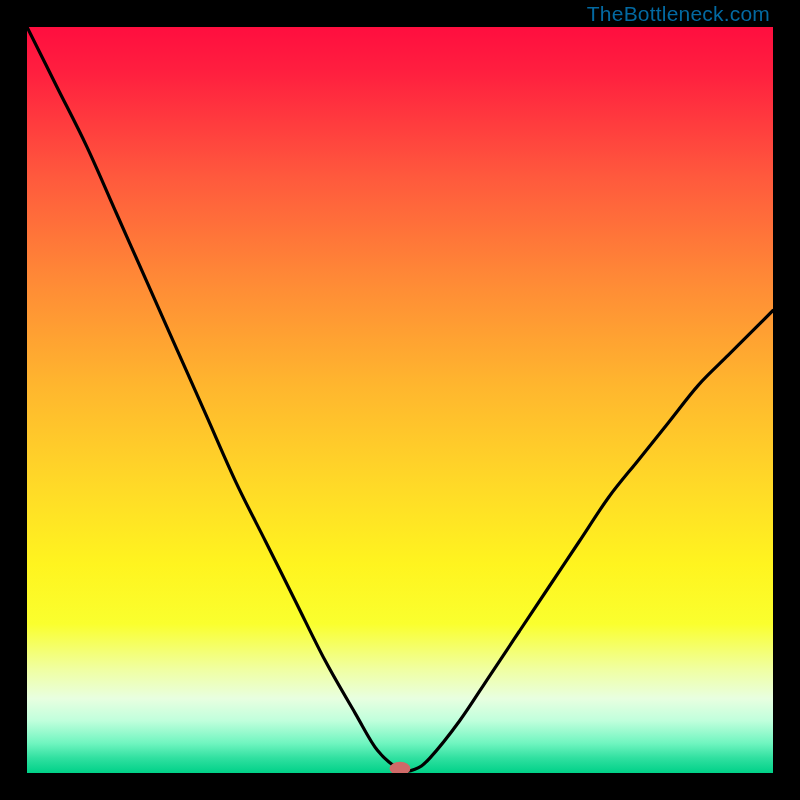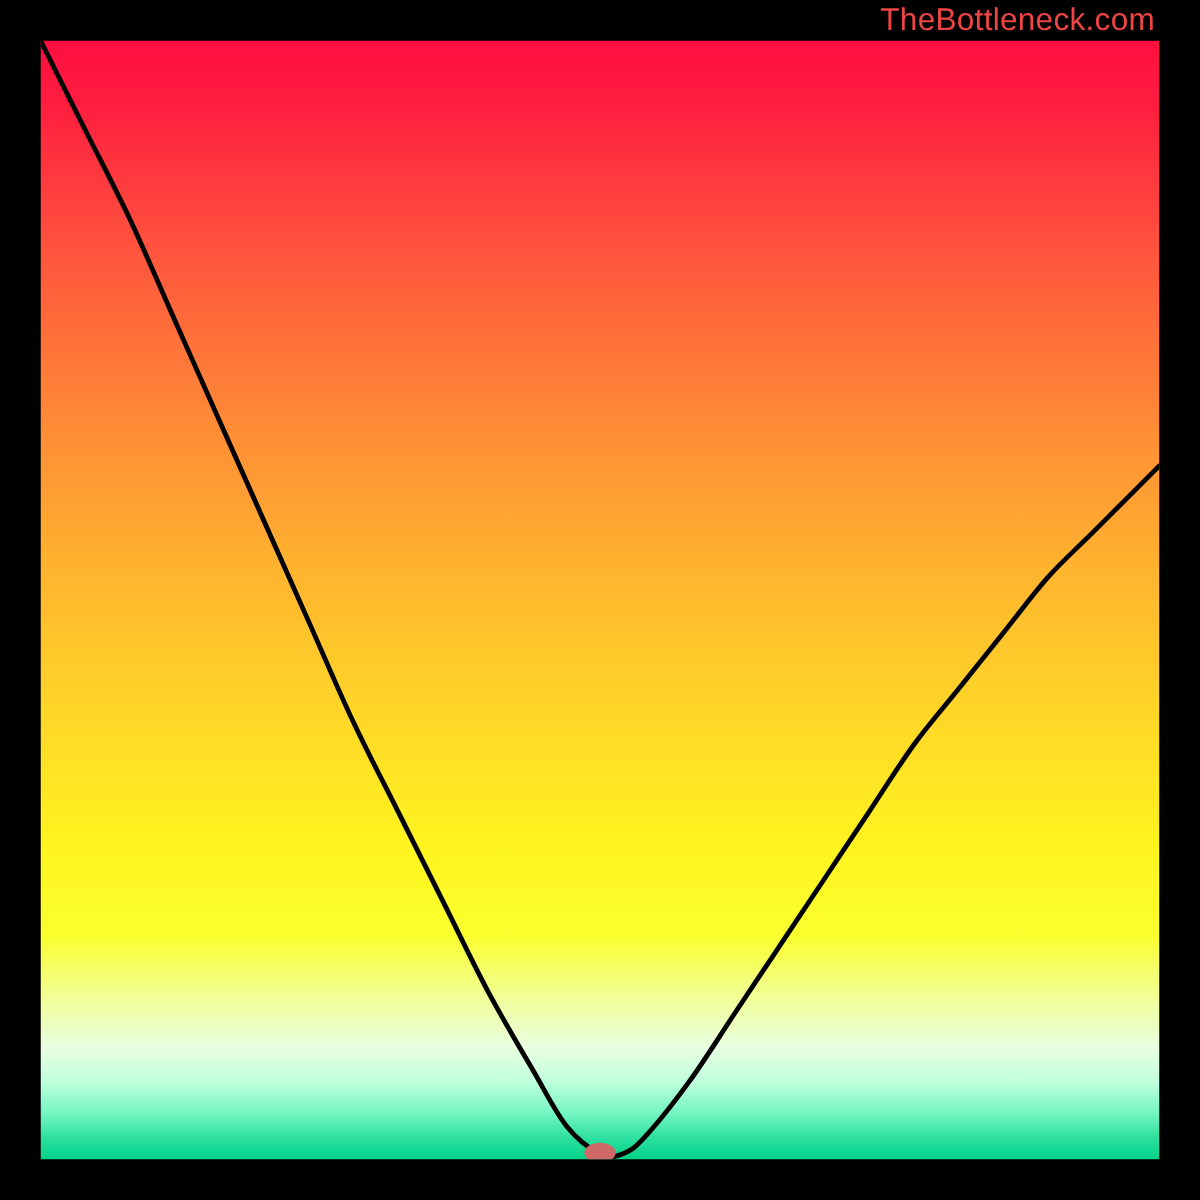--- a/index.html
+++ b/index.html
@@ -48,21 +48,21 @@
   .curve-svg {
     position: absolute;
     inset: 0;
     width: 100%;
     height: 100%;
   }
   .watermark {
     position: absolute;
     top: 2px;
     right: 30px;
-    color: #ef4444;
+    color: #0369a1;
     font-size: 21px;
     letter-spacing: 0.2px;
     font-weight: 500;
   }
 </style>
 </head>
 <body>
 
 <div class="frame">
   <div class="watermark">TheBottleneck.com</div>

